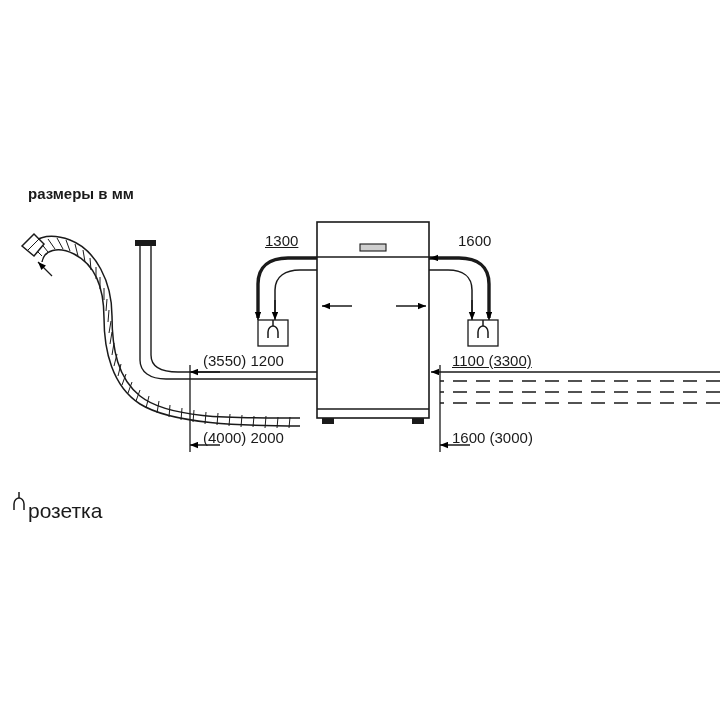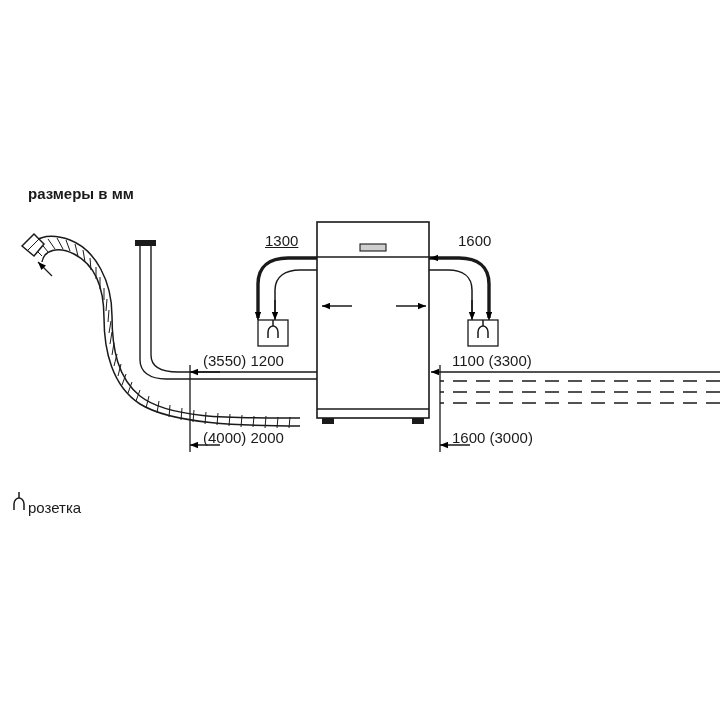--- a/index.html
+++ b/index.html
@@ -26,40 +26,40 @@
     position: absolute;
     font-size: 15px;
     color: #1a1a1a;
     white-space: nowrap;
     line-height: 1;
   }
   .lbl-bold {
     font-weight: bold;
   }
   .lbl-legend {
-    font-size: 15px;
+    font-size: 21px;
   }
   svg {
     position: absolute;
     left: 0;
     top: 0;
   }
 </style>
 </head>
 <body>
 
 <div id="stage">
 
   <div class="lbl lbl-bold" style="left:28px; top:186px;">размеры в мм</div>
 
   <div class="lbl" style="left:265px; top:233px;text-decoration:underline;">1300</div>
   <div class="lbl" style="left:458px; top:233px;text-align:center;">1600</div>
   <div class="lbl" style="left:359px; top:299px;">450</div>
   <div class="lbl" style="left:203px; top:353px;">(3550) 1200</div>
-  <div class="lbl" style="left:452px; top:353px;">1100 (3300)</div>
+  <div class="lbl" style="left:452px; top:353px;text-decoration:underline;">1100 (3300)</div>
   <div class="lbl" style="left:203px; top:430px;">(4000) 2000</div>
   <div class="lbl" style="left:452px; top:430px;">1600 (3000)</div>
 
   <div class="lbl lbl-legend" style="left:28px; top:500px;">розетка</div>
 
   <svg width="720" height="720" viewBox="0 0 720 720">
     <defs>
       <marker id="arrowEnd" markerWidth="9" markerHeight="9" refX="8" refY="3.2" orient="auto" markerUnits="userSpaceOnUse">
         <path d="M0,0 L8,3.2 L0,6.4 z" fill="#000"></path>
       </marker>

